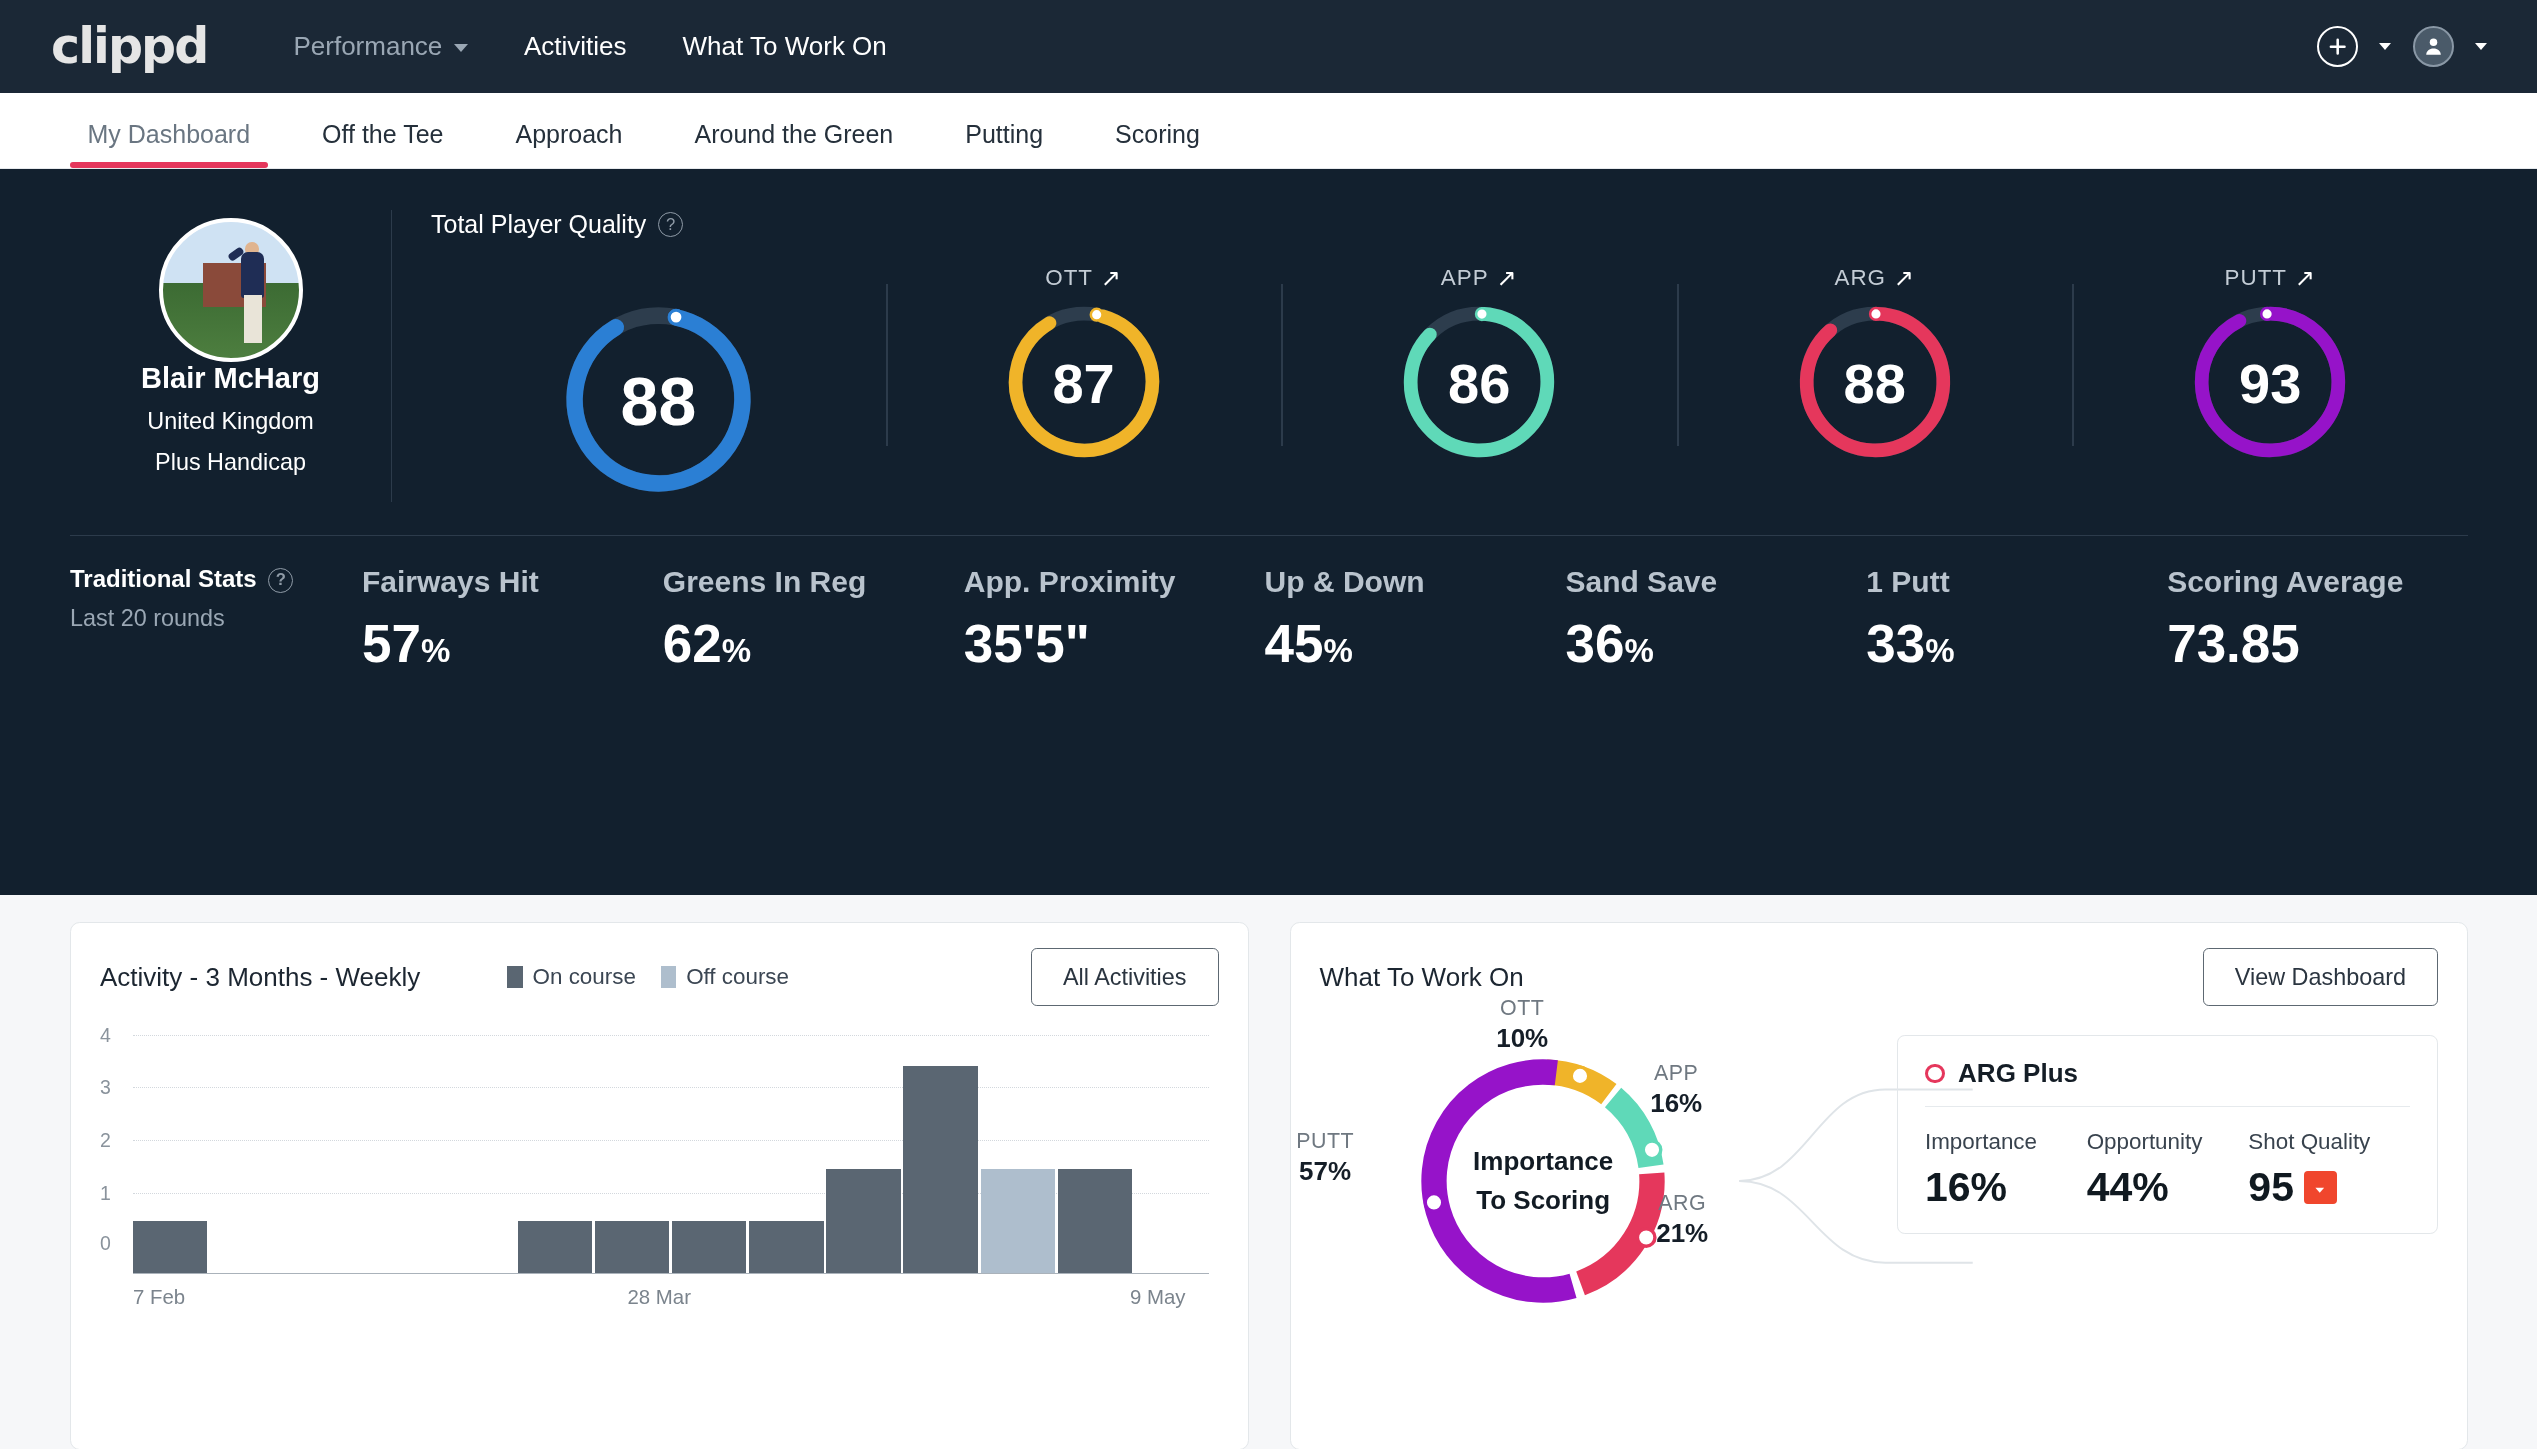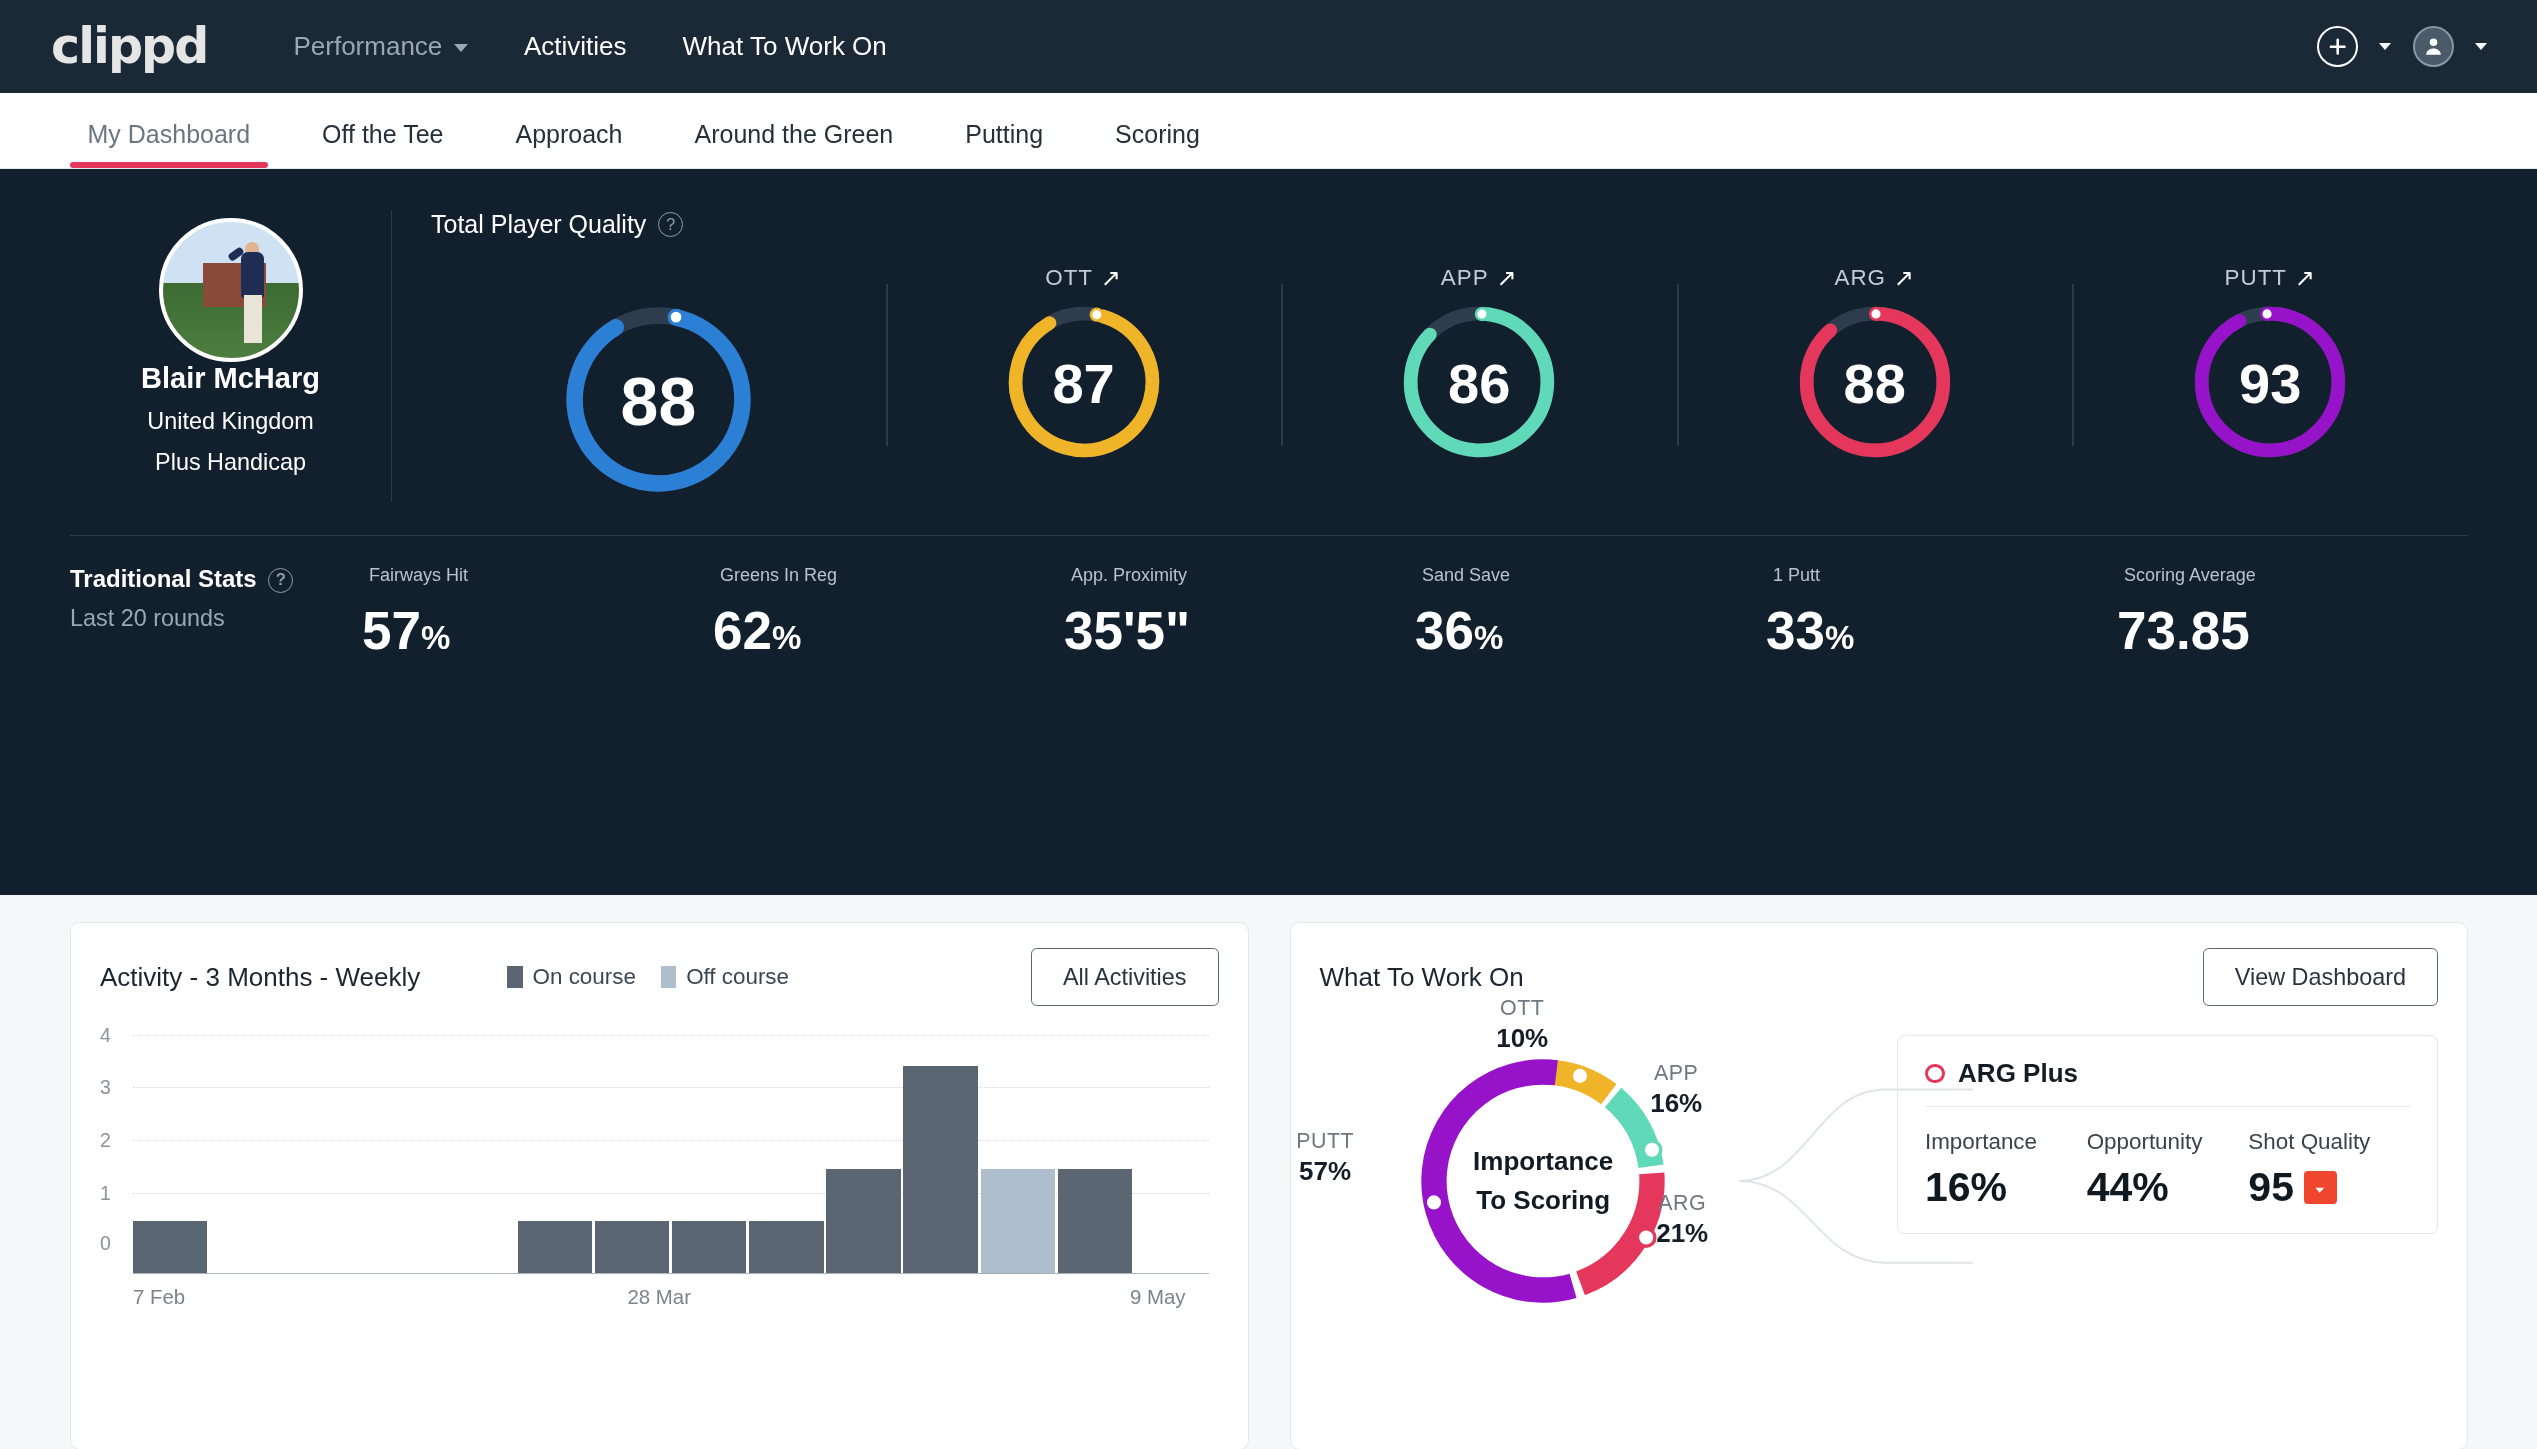--- a/index.html
+++ b/index.html
@@ -151,21 +151,21 @@
   .stats {
     display: flex; padding: 29px 70px 0 70px; align-items: flex-start;
   }
   .stats-head { width: 292px; flex: none; }
   .stats-head .t1 {
     color: #ffffff; font-size: 24px; font-weight: 700;
     display: flex; align-items: flex-end; gap: 11.7px;
   }
   .stats-head .t2 { color: #9aa7b4; font-size: 23.4px; margin-top: 11.7px; }
   .stat { flex: 1; }
-  .stat .lbl { color: #b9c3cd; font-size: 18px; font-weight: 400; margin-left: 7px; }
+  .stat .lbl { color: #b9c3cd; font-size: 30px; font-weight: 700; }
   .stat .num {
     color: #ffffff; font-size: 53px; font-weight: 700; margin-top: 13.6px;
     white-space: nowrap;
   }
   .stat .num .u { font-size: 33px; font-weight: 700; }
 
   
   .bottom {
     background: #f6f7f9; height: calc(1450px - 93px - 76px - 726px);
     display: flex; gap: 41px; padding: 27px 70px 0 70px;
@@ -392,20 +392,24 @@
       <div class="lbl">Fairways Hit</div>
       <div class="num"><span>57</span><span class="u">%</span></div>
     </div>
     <div class="stat">
       <div class="lbl">Greens In Reg</div>
       <div class="num"><span>62</span><span class="u">%</span></div>
     </div>
     <div class="stat">
       <div class="lbl">App. Proximity</div>
       <div class="num"><span>35'5"</span><span class="u"></span></div>
+    </div>
+    <div class="stat">
+      <div class="lbl">Up &amp; Down</div>
+      <div class="num"><span>45</span><span class="u">%</span></div>
     </div>
     <div class="stat">
       <div class="lbl">Sand Save</div>
       <div class="num"><span>36</span><span class="u">%</span></div>
     </div>
     <div class="stat">
       <div class="lbl">1 Putt</div>
       <div class="num"><span>33</span><span class="u">%</span></div>
     </div>
     <div class="stat">

